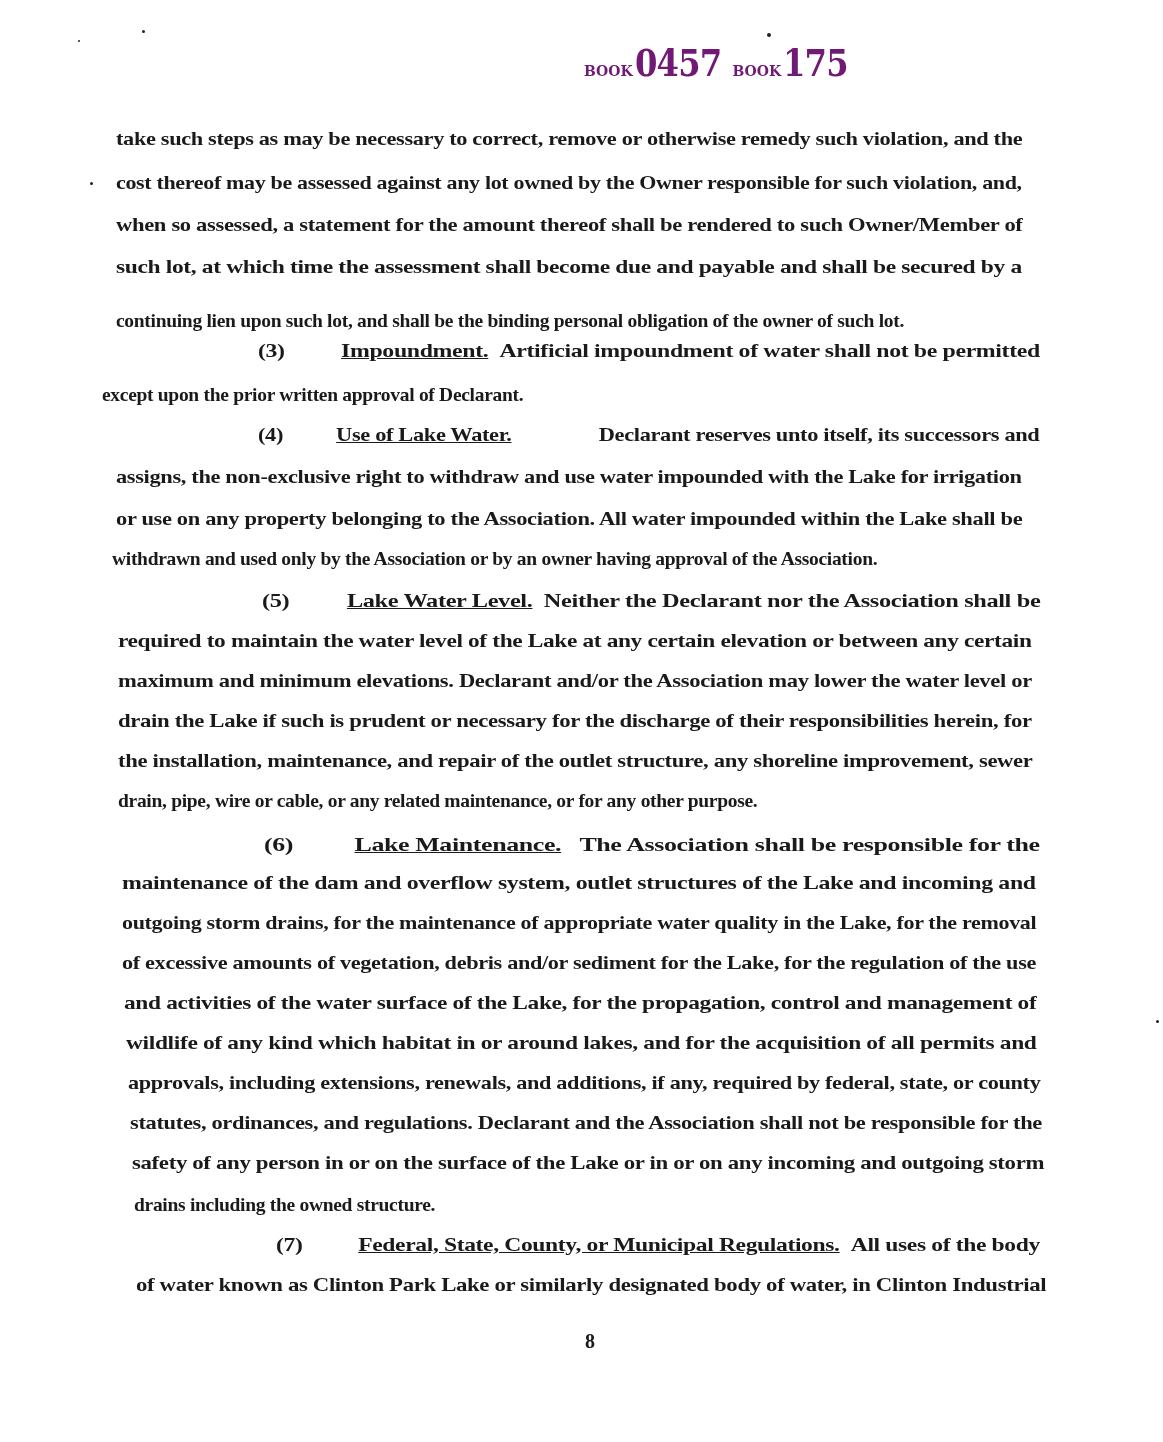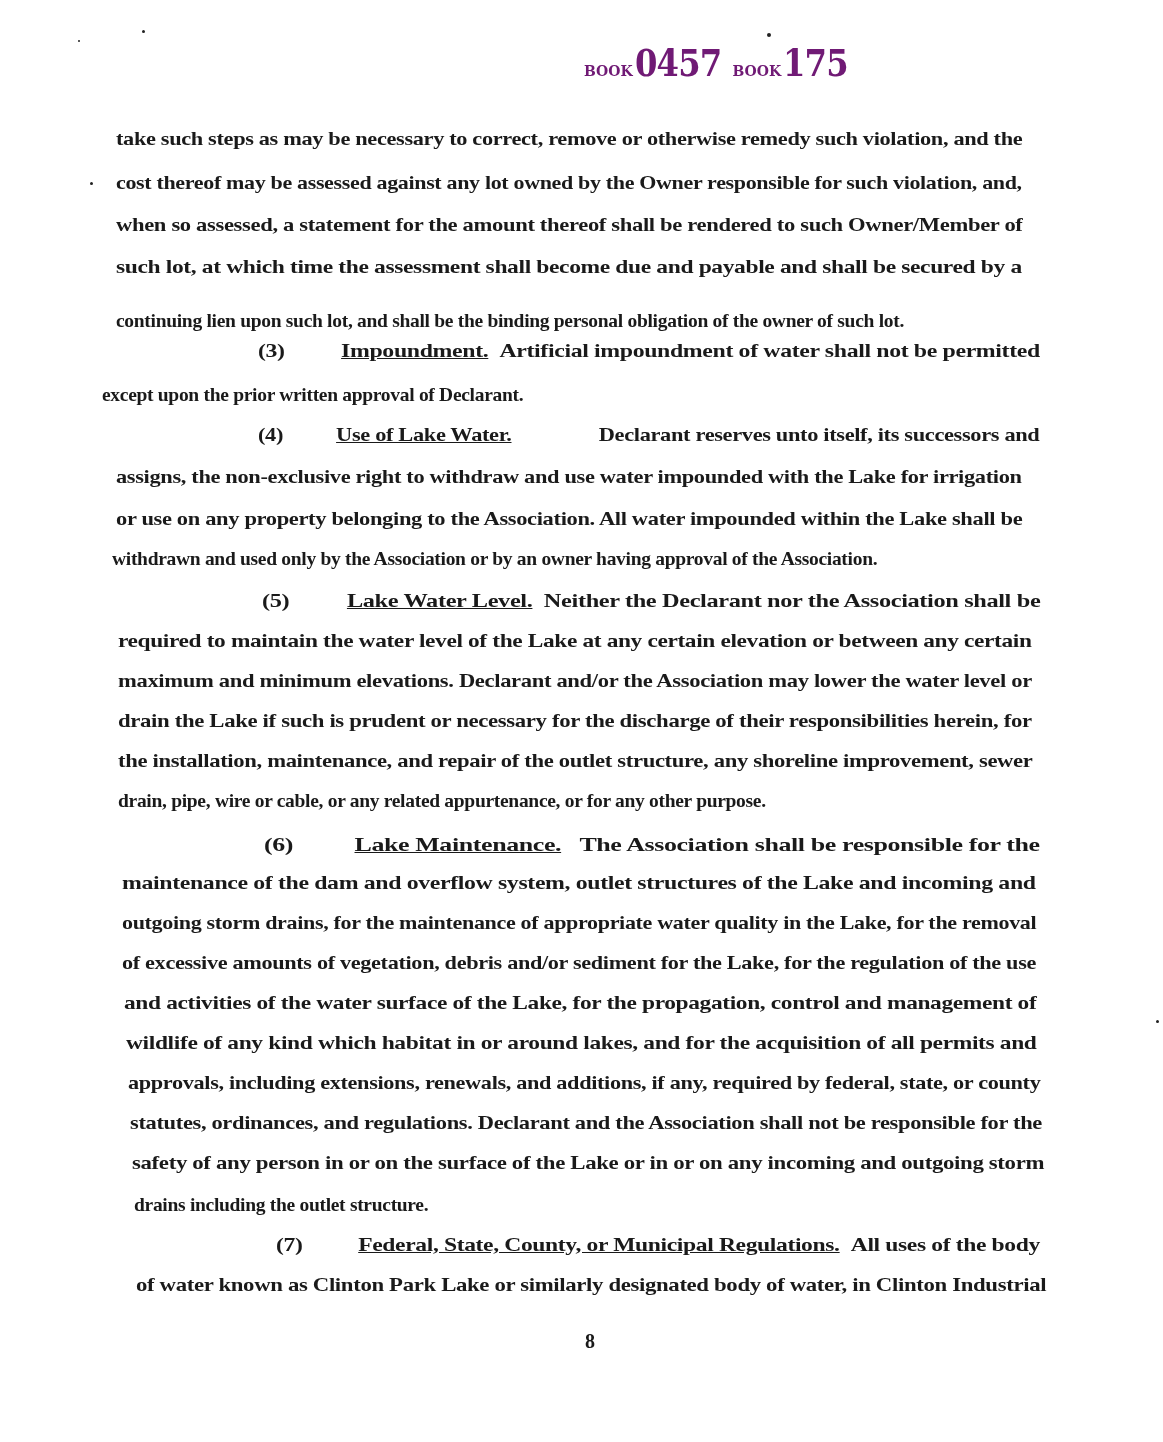--- a/index.html
+++ b/index.html
@@ -59,33 +59,33 @@
 <div class="line" style="left: 116px; top: 508px; transform: scaleX(1.1527);">or use on any property belonging to the Association.  All water impounded within the Lake shall be</div>
 <div class="line" style="left:112px;top:548px">withdrawn and used only by the Association or by an owner having approval of the Association.</div>
 
 <div class="line" style="left: 262px; top: 590px; transform: scaleX(1.2488);">
   <span class="sec-num">(5)</span><span class="u">Lake Water Level.</span>&nbsp;&nbsp;<span>Neither the Declarant nor the Association shall be</span>
 </div>
 <div class="line" style="left: 118px; top: 630px; transform: scaleX(1.1979);">required to maintain the water level of the Lake at any certain elevation or between any certain</div>
 <div class="line" style="left: 118px; top: 670px; transform: scaleX(1.1584);">maximum and minimum elevations.  Declarant and/or the Association may lower the water level or</div>
 <div class="line" style="left: 118px; top: 710px; transform: scaleX(1.1673);">drain the Lake if such is prudent or necessary for the discharge of their responsibilities herein, for</div>
 <div class="line" style="left: 118px; top: 750px; transform: scaleX(1.1614);">the installation, maintenance, and repair of the outlet structure, any shoreline improvement, sewer</div>
-<div class="line" style="left:118px;top:790px">drain, pipe, wire or cable, or any related appurtenance, or for any other purpose.</div>
+<div class="line" style="left:118px;top:790px">drain, pipe, wire or cable, or any related maintenance, or for any other purpose.</div>
 
 <div class="line" style="left: 264px; top: 834px; transform: scaleX(1.331);">
   <span class="sec-num">(6)</span><span class="u">Lake Maintenance.</span>&nbsp;&nbsp;&nbsp;<span>The Association shall be responsible for the</span>
 </div>
 <div class="line" style="left: 122px; top: 872px; transform: scaleX(1.2219);">maintenance of the dam and overflow system, outlet structures of the Lake and incoming and</div>
 <div class="line" style="left: 122px; top: 912px; transform: scaleX(1.1312);">outgoing storm drains, for the maintenance of appropriate water quality in the Lake, for the removal</div>
 <div class="line" style="left: 122px; top: 952px; transform: scaleX(1.1411);">of excessive amounts of vegetation, debris and/or sediment for the Lake, for the regulation of the use</div>
 <div class="line" style="left: 124px; top: 992px; transform: scaleX(1.2);">and activities of the water surface of the Lake, for the propagation, control and management of</div>
 <div class="line" style="left: 126px; top: 1032px; transform: scaleX(1.2037);">wildlife of any kind which habitat in or around lakes, and for the acquisition of all permits and</div>
 <div class="line" style="left: 128px; top: 1072px; transform: scaleX(1.1414);">approvals, including extensions, renewals, and additions, if any, required by federal, state, or county</div>
 <div class="line" style="left: 130px; top: 1112px; transform: scaleX(1.153);">statutes, ordinances, and regulations.  Declarant and the Association shall not be responsible for the</div>
 <div class="line" style="left: 132px; top: 1152px; transform: scaleX(1.1707);">safety of any person in or on the surface of the Lake or in or on any incoming and outgoing storm</div>
-<div class="line" style="left:134px;top:1194px">drains including the outlet structure.</div>
+<div class="line" style="left:134px;top:1194px">drains including the owned structure.</div>
 
 <div class="line" style="left: 276px; top: 1234px; transform: scaleX(1.2089);">
   <span class="sec-num">(7)</span><span class="u">Federal, State, County, or Municipal Regulations.</span>&nbsp;&nbsp;<span>All uses of the body</span>
 </div>
 <div class="line" style="left: 136px; top: 1274px; transform: scaleX(1.1682);">of water known as Clinton Park Lake or similarly designated  body of water, in Clinton Industrial</div>
 
 <div class="pagenum">8</div>
 
 </body></html>

